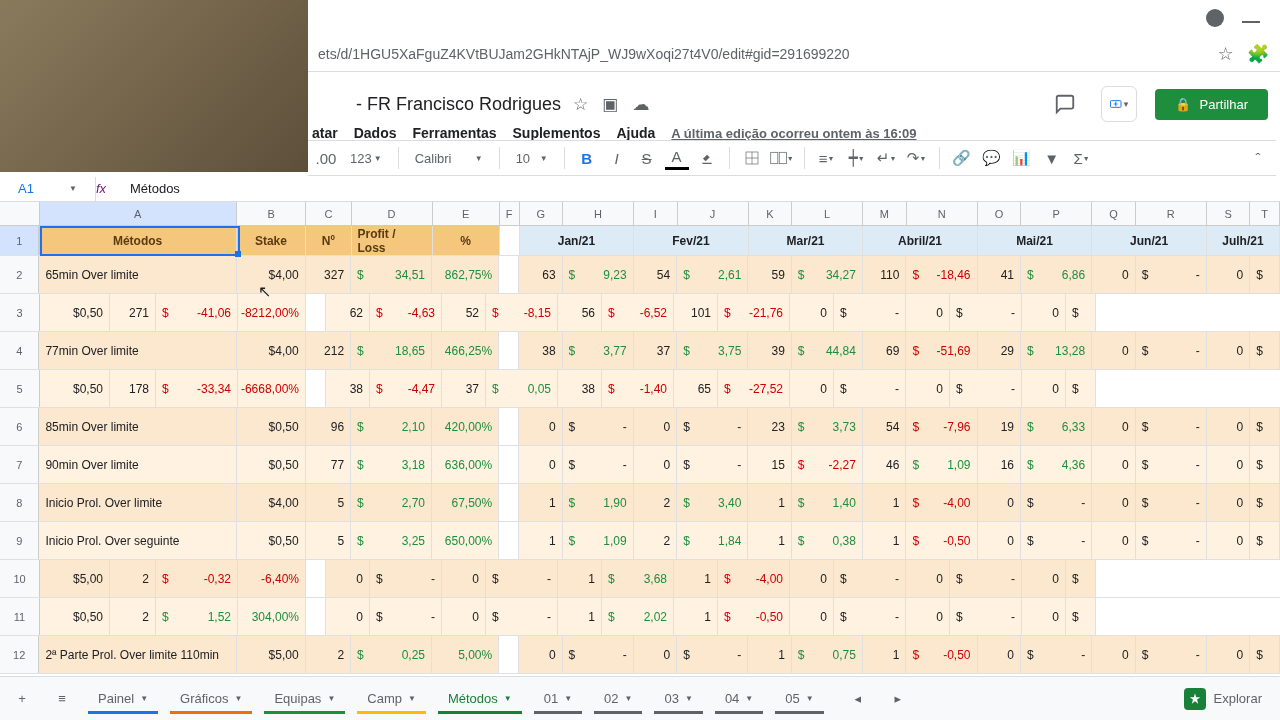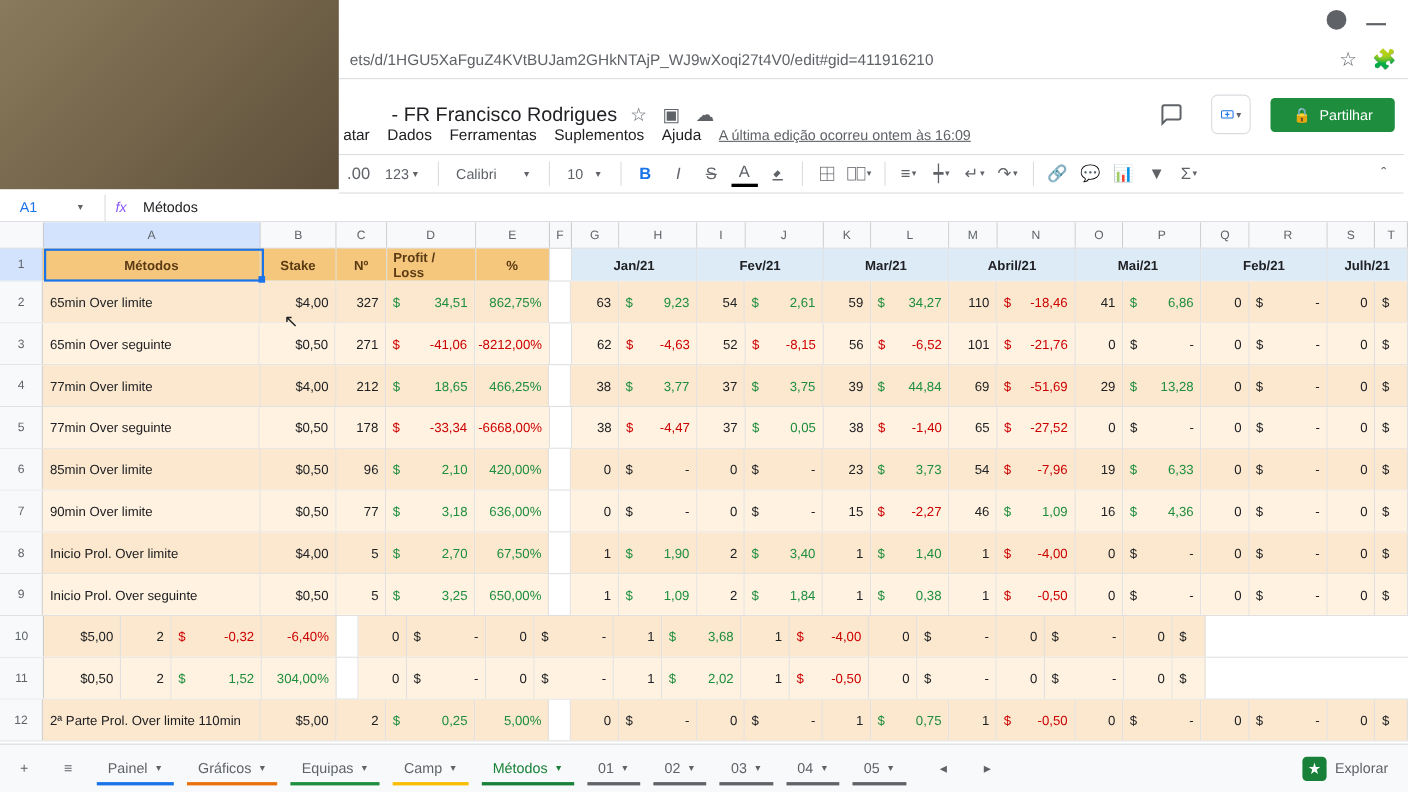--- a/index.html
+++ b/index.html
@@ -17,33 +17,33 @@
 
 .doc-header { position: absolute; top: 72px; left: 308px; right: 12px; height: 64px; display: flex; align-items: center; margin-left: 48px; }
 .doc-title { font-size: 18px; color: #202124; margin-right: 12px; }
 .doc-icons { display: flex; gap: 14px; color: #5f6368; font-size: 17px; }
 .doc-right { margin-left: auto; display: flex; align-items: center; gap: 18px; }
 .icon-btn { width: 36px; height: 36px; display: flex; align-items: center; justify-content: center; color: #5f6368; border-radius: 4px; cursor: pointer; }
 .icon-btn.boxed { border: 1px solid #dadce0; border-radius: 6px; padding: 4px 8px; }
 .share-btn { background: #1e8e3e; color: #fff; padding: 8px 20px; border-radius: 4px; font-weight: 500; display: flex; align-items: center; gap: 8px; cursor: pointer; }
 .lock { font-size: 13px; }
 
-.menu-bar { position: absolute; top: 108px; left: 308px; right: 0; height: 28px; display: flex; align-items: center; gap: 16px; font-size: 14px; color: #202124; padding-left: 4px; }
+.menu-bar { position: absolute; top: 119px; left: 308px; right: 0; height: 28px; display: flex; align-items: center; gap: 16px; font-size: 14px; color: #202124; padding-left: 4px; font-weight: bold; }
 .menu-bar .last-edit { color: #5f6368; text-decoration: underline; font-size: 13px; }
 
 .toolbar { position: absolute; top: 140px; left: 308px; right: 4px; height: 36px; border-top: 1px solid #dadce0; border-bottom: 1px solid #dadce0; display: flex; align-items: center; gap: 6px; padding: 0 6px; color: #5f6368; }
 .toolbar .sep { width: 1px; height: 22px; background: #dadce0; margin: 0 4px; }
 .toolbar .sel { display: flex; align-items: center; gap: 2px; padding: 4px 6px; }
 .toolbar .sel .tri { font-size: 8px; }
 .toolbar .tbtn { width: 24px; height: 24px; display: flex; align-items: center; justify-content: center; cursor: pointer; font-size: 15px; }
 .bold { font-weight: bold; color: #1a73e8; }
 
 .name-fx { position: absolute; top: 176px; left: 0; right: 0; height: 26px; border-bottom: 1px solid #dadce0; display: flex; align-items: center; }
 .name-box { width: 96px; height: 24px; border-right: 1px solid #dadce0; padding: 0 18px; display: flex; align-items: center; justify-content: space-between; font-size: 13px; color: #1a73e8; }
-.fx-ic { width: 28px; text-align: center; font-style: italic; color: #8b5cf6; }
+.fx-ic { width: 28px; text-align: left; font-style: italic; color: #701a75; }
 .fx-val { padding-left: 6px; font-size: 13px; }
 
 .grid-area { position: absolute; top: 202px; left: 0; right: 0; bottom: 44px; overflow: hidden; }
 .col-headers { display: flex; height: 24px; border-bottom: 1px solid #ccc; background: #f8f9fa; position: relative; }
 .corner { width: 40px; border-right: 1px solid #ccc; background: #f8f9fa; }
 .ch { text-align: center; font-size: 11px; color: #5f6368; line-height: 24px; border-right: 1px solid #ccc; background: #f8f9fa; }
 .ch.active { background: #d3e3fd; }
 
 .rows { position: relative; }
 .row { display: flex; height: 38px; border-bottom: 1px solid #e0e0e0; }
@@ -89,21 +89,21 @@
 <body>
 
 <div class="webcam"></div>
 
 <div class="browser-top">
   <span class="dot"></span>
   <span class="min"></span>
 </div>
 
 <div class="url-bar">
-  <span>ets/d/1HGU5XaFguZ4KVtBUJam2GHkNTAjP_WJ9wXoqi27t4V0/edit#gid=411916210</span>
+  <span>ets/d/1HGU5XaFguZ4KVtBUJam2GHkNTAjP_WJ9wXoqi27t4V0/edit#gid=291699220</span>
   <span class="star">☆</span>
   <span class="puzzle">🧩</span>
 </div>
 
 <div class="doc-header">
   <span class="doc-title">- FR Francisco Rodrigues</span>
   <div class="doc-icons">
     <span>☆</span>
     <span>▣</span>
     <span>☁</span>
@@ -232,21 +232,21 @@
         <div class="cell hdr cB">Stake</div>
         <div class="cell hdr cC">Nº</div>
         <div class="cell hdr cD">Profit / Loss</div>
         <div class="cell hdr cE">%</div>
         <div class="cell cF"></div>
         <div class="cell hdr2" style="width:116px">Jan/21</div>
         <div class="cell hdr2" style="width:116px">Fev/21</div>
         <div class="cell hdr2" style="width:116px">Mar/21</div>
         <div class="cell hdr2" style="width:116px">Abril/21</div>
         <div class="cell hdr2" style="width:116px">Mai/21</div>
-        <div class="cell hdr2" style="width:116px">Feb/21</div>
+        <div class="cell hdr2" style="width:116px">Jun/21</div>
         <div class="cell hdr2" style="width:74px">Julh/21</div>
       </div>
       <div class="row tall">
         <div class="rh">2</div>
         <div class="cell data cA">65min Over limite</div>
         <div class="cell data cB right">$4,00</div>
         <div class="cell data cC right">327</div>
         <div class="cell data cD dollar green">
           <span class="cur">$</span>
           <span class="val">34,51</span>
@@ -283,21 +283,20 @@
           <span class="cur">$</span>
           <span class="val">-</span>
         </div>
         <div class="cell data cS right">0</div>
         <div class="cell data cT dollar">
           <span class="cur">$</span>
         </div>
       </div>
       <div class="row tall">
         <div class="rh">3</div>
-        <div class="cell data-light cA">65min Over seguinte</div>
         <div class="cell data-light cB right">$0,50</div>
         <div class="cell data-light cC right">271</div>
         <div class="cell data-light cD dollar red">
           <span class="cur">$</span>
           <span class="val">-41,06</span>
         </div>
         <div class="cell data-light cE right red">-8212,00%</div>
         <div class="cell cF"></div>
         <div class="cell data-light cG right">62</div>
         <div class="cell data-light cH dollar red">
@@ -375,21 +374,20 @@
           <span class="cur">$</span>
           <span class="val">-</span>
         </div>
         <div class="cell data cS right">0</div>
         <div class="cell data cT dollar">
           <span class="cur">$</span>
         </div>
       </div>
       <div class="row tall">
         <div class="rh">5</div>
-        <div class="cell data-light cA">77min Over seguinte</div>
         <div class="cell data-light cB right">$0,50</div>
         <div class="cell data-light cC right">178</div>
         <div class="cell data-light cD dollar red">
           <span class="cur">$</span>
           <span class="val">-33,34</span>
         </div>
         <div class="cell data-light cE right red">-6668,00%</div>
         <div class="cell cF"></div>
         <div class="cell data-light cG right">38</div>
         <div class="cell data-light cH dollar red">

